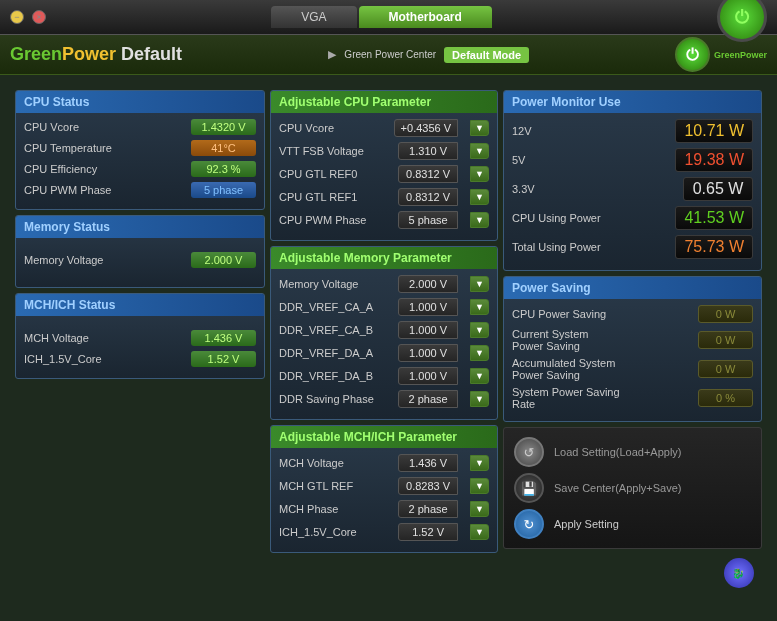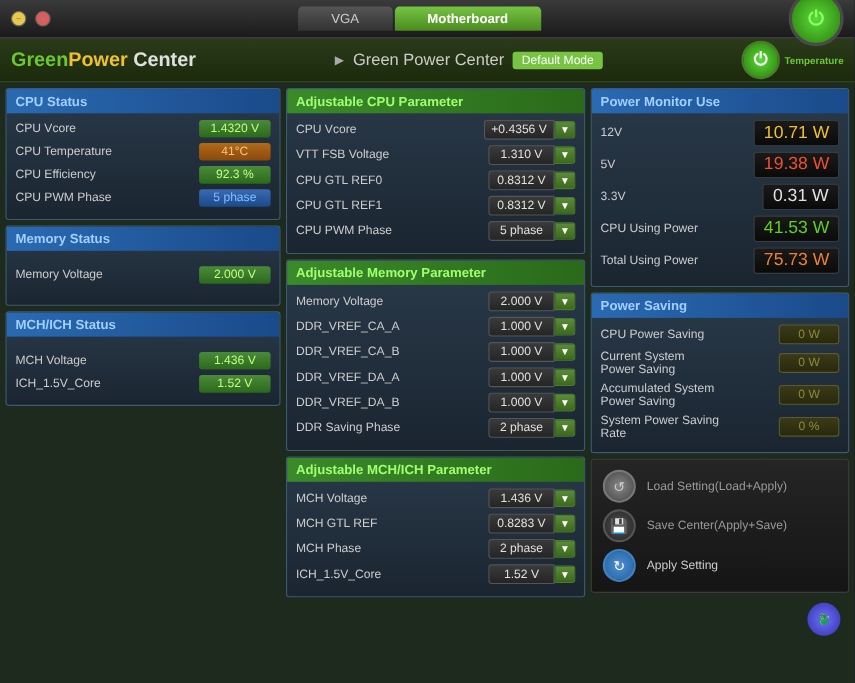--- a/index.html
+++ b/index.html
@@ -95,51 +95,51 @@
       display: flex;
       align-items: center;
       gap: 8px;
     }
     .mode-badge {
       background: #76c442;
       color: #fff;
       padding: 2px 8px;
       border-radius: 3px;
       font-size: 11px;
-      font-weight: normal;
+      font-weight: bold;
     }
     .green-power-logo {
       display: flex;
       align-items: center;
       gap: 4px;
       color: #6ac832;
       font-size: 10px;
       font-weight: bold;
     }
 
     
     .main-content {
       display: flex;
       gap: 5px;
-      padding: 5px;
+      padding: 15px;
       background: #1e2a1e;
       height: calc(621px - 75px);
     }
 
     
     .left-col {
       width: 250px;
       display: flex;
       flex-direction: column;
       gap: 5px;
     }
 
     
     .mid-col {
-      width: 272px;
+      width: 228px;
       display: flex;
       flex-direction: column;
       gap: 5px;
     }
 
     
     .right-col {
       flex: 1;
       display: flex;
       flex-direction: column;
@@ -194,21 +194,21 @@
     }
     .param-value.orange {
       background: linear-gradient(180deg, #b26a1a, #8a4a0a);
       color: #ffc080;
     }
 
     
     .adj-value {
       display: flex;
       align-items: center;
-      gap: 0;
+      gap: 12px;
     }
     .adj-val-box {
       background: linear-gradient(180deg, #3a3a3a, #252525);
       color: #e0e0e0;
       padding: 2px 6px;
       border-radius: 3px 0 0 3px;
       font-size: 11px;
       min-width: 60px;
       text-align: center;
       border: 1px solid #555;
@@ -313,30 +313,30 @@
     <div class="title-tab">VGA</div>
     <div class="title-tab active">Motherboard</div>
   </div>
   <div class="green-power-circle">
     <span style="font-size:18px; color:#90ff60;">⏻</span>
   </div>
 </div>
 
 <div class="app-bar">
   <div class="app-logo">
-    <span class="green">Green</span><span class="yellow">Power</span><span class="white"> Center</span>
+    <span class="green">Green</span><span class="yellow">Power</span><span class="white"> Default</span>
   </div>
   <div class="mode-area">
     <span style="color:#aaa; font-size:11px;">▶</span>
-    <span style="color:#ccc; font-size:15px;">Green Power Center</span>
+    <span style="color:#ccc; font-size:10px;">Green Power Center</span>
     <div class="mode-badge">Default Mode</div>
   </div>
   <div class="green-power-logo">
     <div style="width:35px;height:35px;border-radius:50%;background:radial-gradient(circle,#5adc3a,#2a7a0a);border:2px solid #4a7a2a;display:flex;align-items:center;justify-content:center;font-size:16px;color:#fff;">⏻</div>
-    <span style="font-size:9px;color:#6ac832;">Temperature</span>
+    <span style="font-size:9px;color:#6ac832;">GreenPower</span>
   </div>
 </div>
 
 <div class="main-content">
 
   <div class="left-col">
 
     <div class="section">
       <div class="section-header">CPU Status</div>
       <div class="section-body">
@@ -523,21 +523,21 @@
         <div class="param-row">
           <span class="param-label">12V</span>
           <span class="power-val yellow">10.71 W</span>
         </div>
         <div class="param-row">
           <span class="param-label">5V</span>
           <span class="power-val red">19.38 W</span>
         </div>
         <div class="param-row">
           <span class="param-label">3.3V</span>
-          <span class="power-val white">0.31 W</span>
+          <span class="power-val white">0.65 W</span>
         </div>
         <div class="param-row">
           <span class="param-label">CPU Using Power</span>
           <span class="power-val green-t">41.53 W</span>
         </div>
         <div class="param-row">
           <span class="param-label">Total Using Power</span>
           <span class="power-val orange-t">75.73 W</span>
         </div>
       </div>

